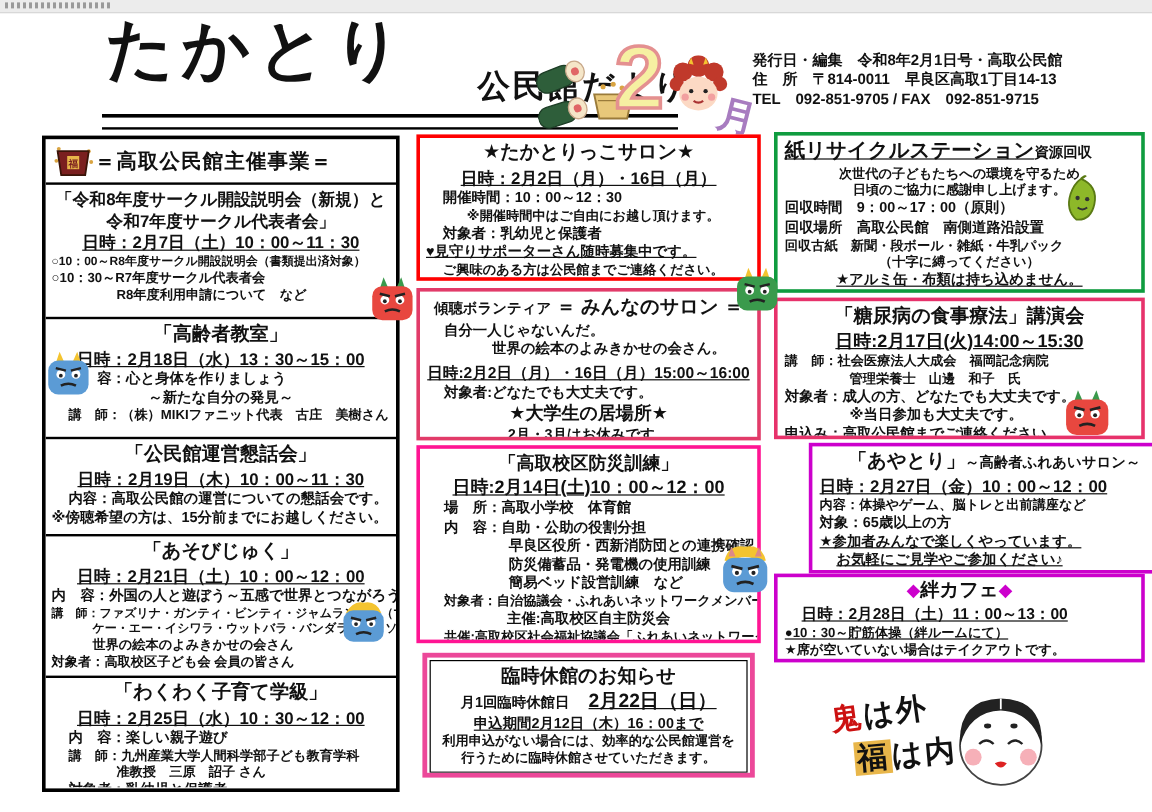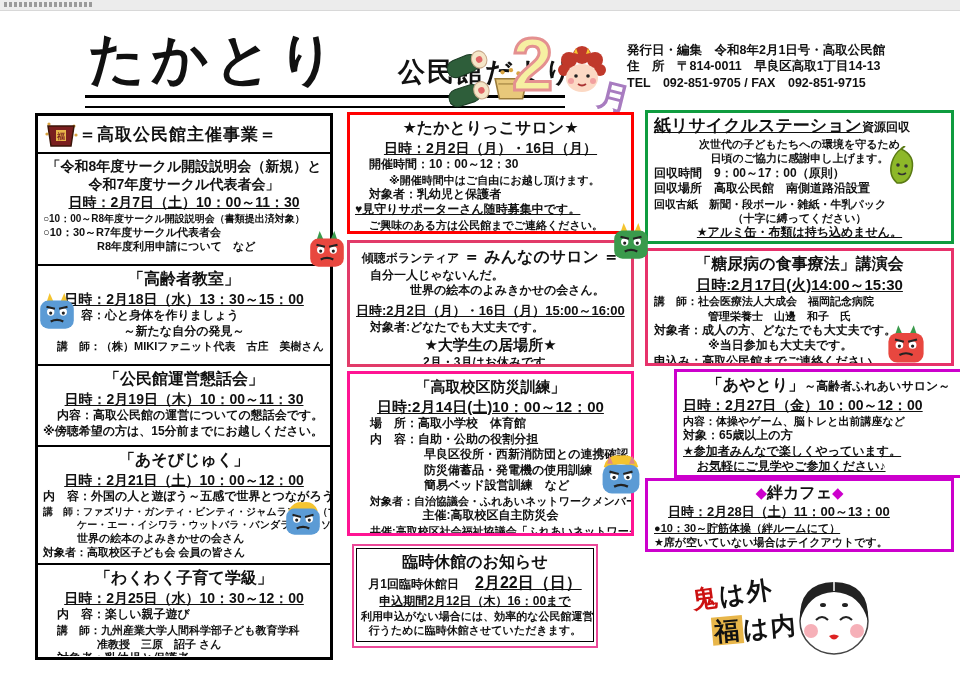--- a/index.html
+++ b/index.html
@@ -11,38 +11,38 @@
   .ctr{text-align:center;}
   .ul{text-decoration:underline;}
   .ind1{padding-left:14px;} .ind2{padding-left:34px;} .ind3{padding-left:54px;}
   .f10{font-size:10px;} .f11{font-size:11px;} .f12{font-size:12px;} .f13{font-size:13px;}
   .f14{font-size:14px;} .f15{font-size:15px;} .f16{font-size:16px;} .f17{font-size:17px;}
   
   #strip{left:0;top:0;width:960px;height:10px;background:#ececec;border-bottom:1px solid #d8d8d8;}
   #strip .mark{position:absolute;left:4px;top:2px;width:90px;height:5px;
      background:repeating-linear-gradient(90deg,#9a9a9a 0 3px,transparent 3px 5px);}
   
-  #title-main{left:88px;top:22px;font-size:56px;letter-spacing:6px;font-family:Liberation Mono, monospace;}
+  #title-main{left:88px;top:4px;font-size:56px;letter-spacing:6px;font-family:Liberation Mono, monospace;}
   #title-sub{left:398px;top:54px;font-size:27px;letter-spacing:2px;}
   #title-rule{left:85px;top:95px;width:480px;height:8px;border-top:3px solid #000;border-bottom:2px solid #000;}
   #pub{left:627px;top:42px;width:330px;font-size:12.5px;line-height:1.65;}
   #month-2{left:512px;top:22px;font-size:74px;color:#f6f0a2;-webkit-text-stroke:3px #e49090;
            text-shadow:0 0 1px #e49090;}
   #month-unit{left:598px;top:76px;font-size:32px;color:#a87cc0;transform:rotate(14deg);}
   
   #leftbox{left:35px;top:113px;width:298px;height:547px;border:3px solid #000;}
   .lsec{box-sizing:border-box;border-bottom:2px solid #000;padding:3px 5px 2px 5px;overflow:hidden;}
   .lsec.last{border-bottom:none;}
   #lhead{height:38px;display:flex;align-items:center;}
   #lhead .ht{flex:1;text-align:left;font-size:17px;letter-spacing:1px;}
   
   #salonbox{left:347px;top:112px;width:287px;height:122px;border:3px solid #ff0000;padding:3px 5px;}
   #minnabox{left:347px;top:240px;width:287px;height:127px;border:3px solid #e23b69;padding:4px 6px;}
   #bousaibox{left:347px;top:371px;width:287px;height:165px;border:3px solid #ff1493;padding:3px 20px;}
-  #closurebox{left:352px;top:544px;width:246px;height:104px;border:2px solid #ec4899;padding:2px;}
+  #closurebox{left:352px;top:544px;width:277px;height:104px;border:4px solid #ec4899;padding:2px;}
   #closurein{border:1px solid #000;height:94px;box-sizing:border-box;padding:3px 4px;overflow:hidden;}
   #recyclebox{left:645px;top:110px;width:309px;height:134px;border:3px solid #0f9c3f;padding:2px 6px;}
   #diabbox{left:645px;top:248px;width:309px;height:118px;border:3px solid #e7326b;padding:3px 6px;}
   #ayatoribox{left:674px;top:369px;width:309px;height:109px;border:3px solid #cc00cc;padding:3px 6px;}
   #kizunabox{left:645px;top:478px;width:309px;height:74px;border:3px solid #cc00cc;padding:2px 6px;}
   .mag{color:#cc00cc;}
   .fuku-gold{background:#e8b64a;padding:0 2px;}
   .red{color:#cc1111;}
   #oni-soto{left:692px;top:578px;font-size:25px;transform:rotate(-8deg);letter-spacing:2px;}
   #fuku-uchi{left:712px;top:612px;font-size:25px;transform:rotate(-5deg);letter-spacing:2px;}

